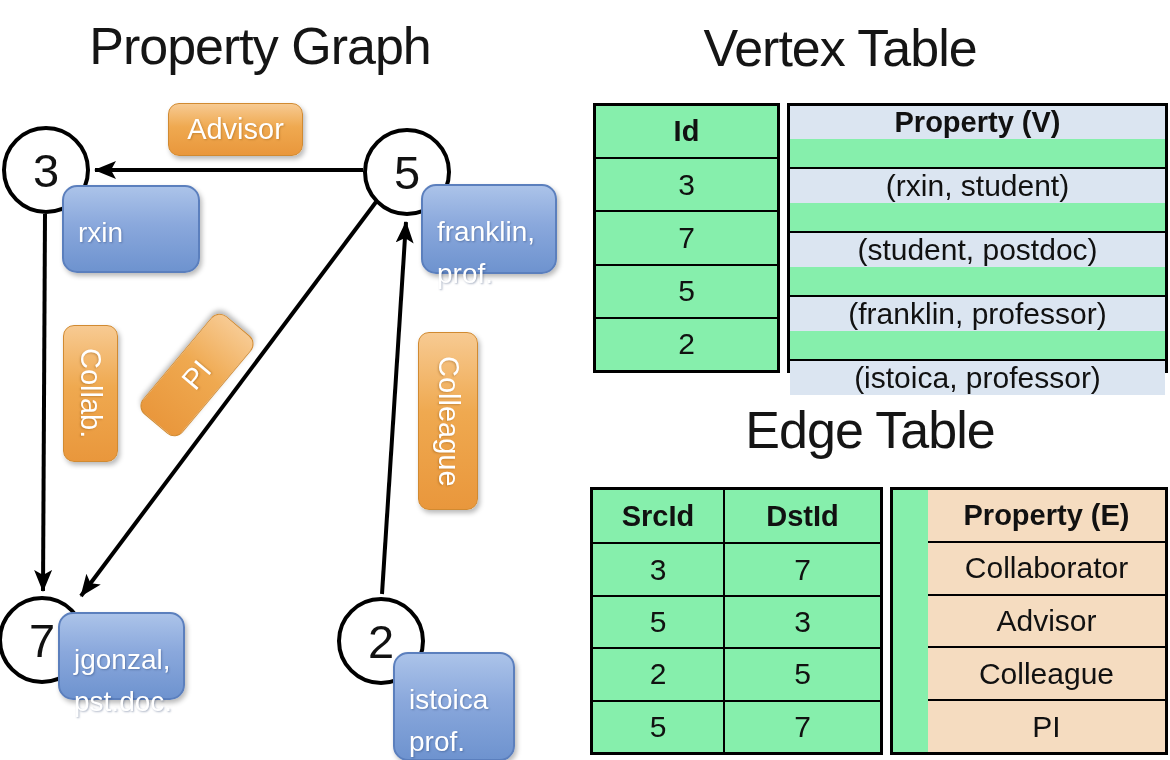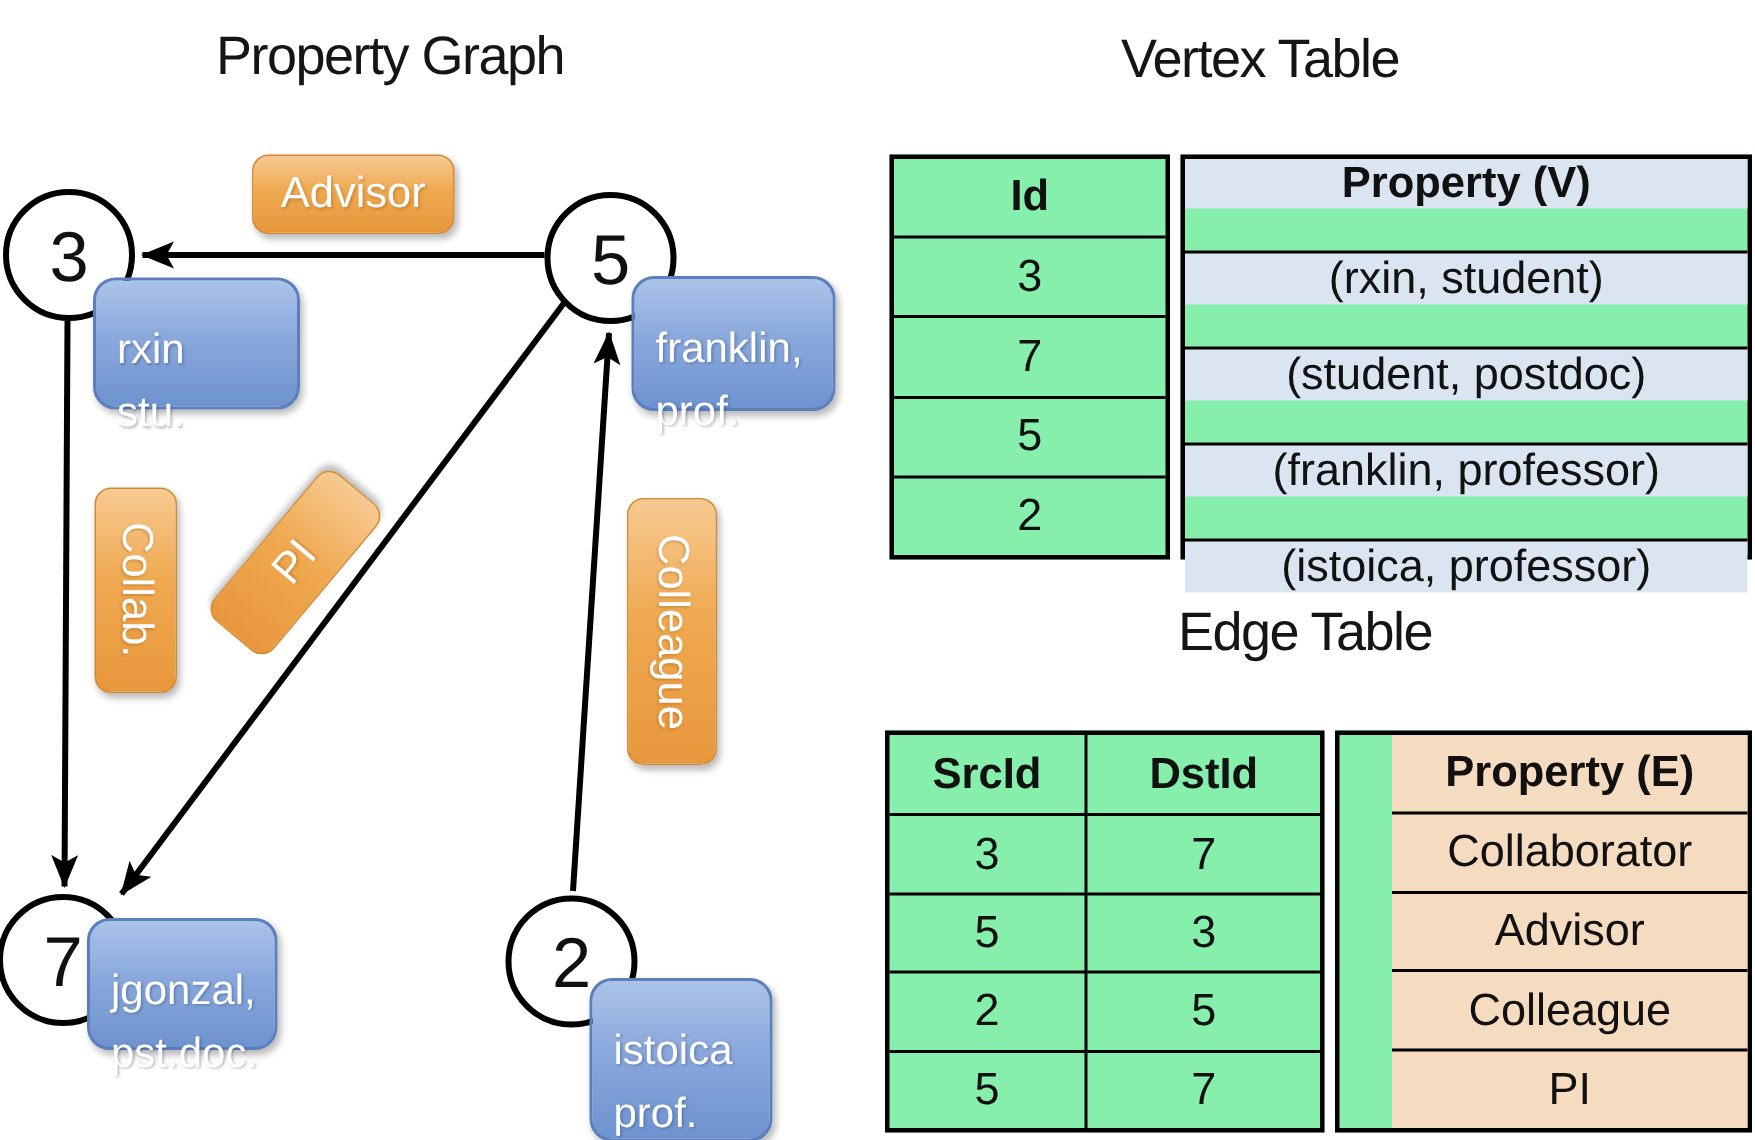--- a/index.html
+++ b/index.html
@@ -3,21 +3,21 @@
 <meta charset="utf-8">
 <style>
   html,body{margin:0;padding:0;background:#fff;}
   .canvas{
     position:relative;width:1170px;height:760px;background:#fff;overflow:hidden;
     font-family:"Liberation Sans",sans-serif;color:#111;
   }
   .abs{position:absolute;box-sizing:border-box;}
   
   .big-title{
-    font-size:36px;font-weight:300;letter-spacing:-1px;color:#151515;
+    font-size:52px;font-weight:300;letter-spacing:-1px;color:#151515;
     text-align:center;white-space:nowrap;
   }
   
   .node{
     width:88px;height:88px;border:4px solid #000;border-radius:50%;
     background:#fff;display:flex;align-items:center;justify-content:center;
     font-size:47px;font-weight:300;color:#111;z-index:3;
   }
   
   .elabel{
@@ -103,21 +103,20 @@
   </div>
   <div class="abs elabel pi" style="left:171px;top:311px;width:52px;height:128px;">
     <span>PI</span>
   </div>
   <div class="abs elabel vert" style="left:418px;top:332px;width:60px;height:178px;">
     <span>Colleague</span>
   </div>
 
   <div class="abs ncard" style="left:62px;top:185px;width:138px;height:88px;">
     <div>rxin</div>
-    <div>stu.</div>
   </div>
   <div class="abs ncard" style="left:421px;top:184px;width:136px;height:90px;">
     <div>franklin,</div>
     <div>prof.</div>
   </div>
   <div class="abs ncard" style="left:58px;top:612px;width:127px;height:88px;">
     <div>jgonzal,</div>
     <div>pst.doc.</div>
   </div>
   <div class="abs ncard" style="left:393px;top:652px;width:122px;height:109px;">

